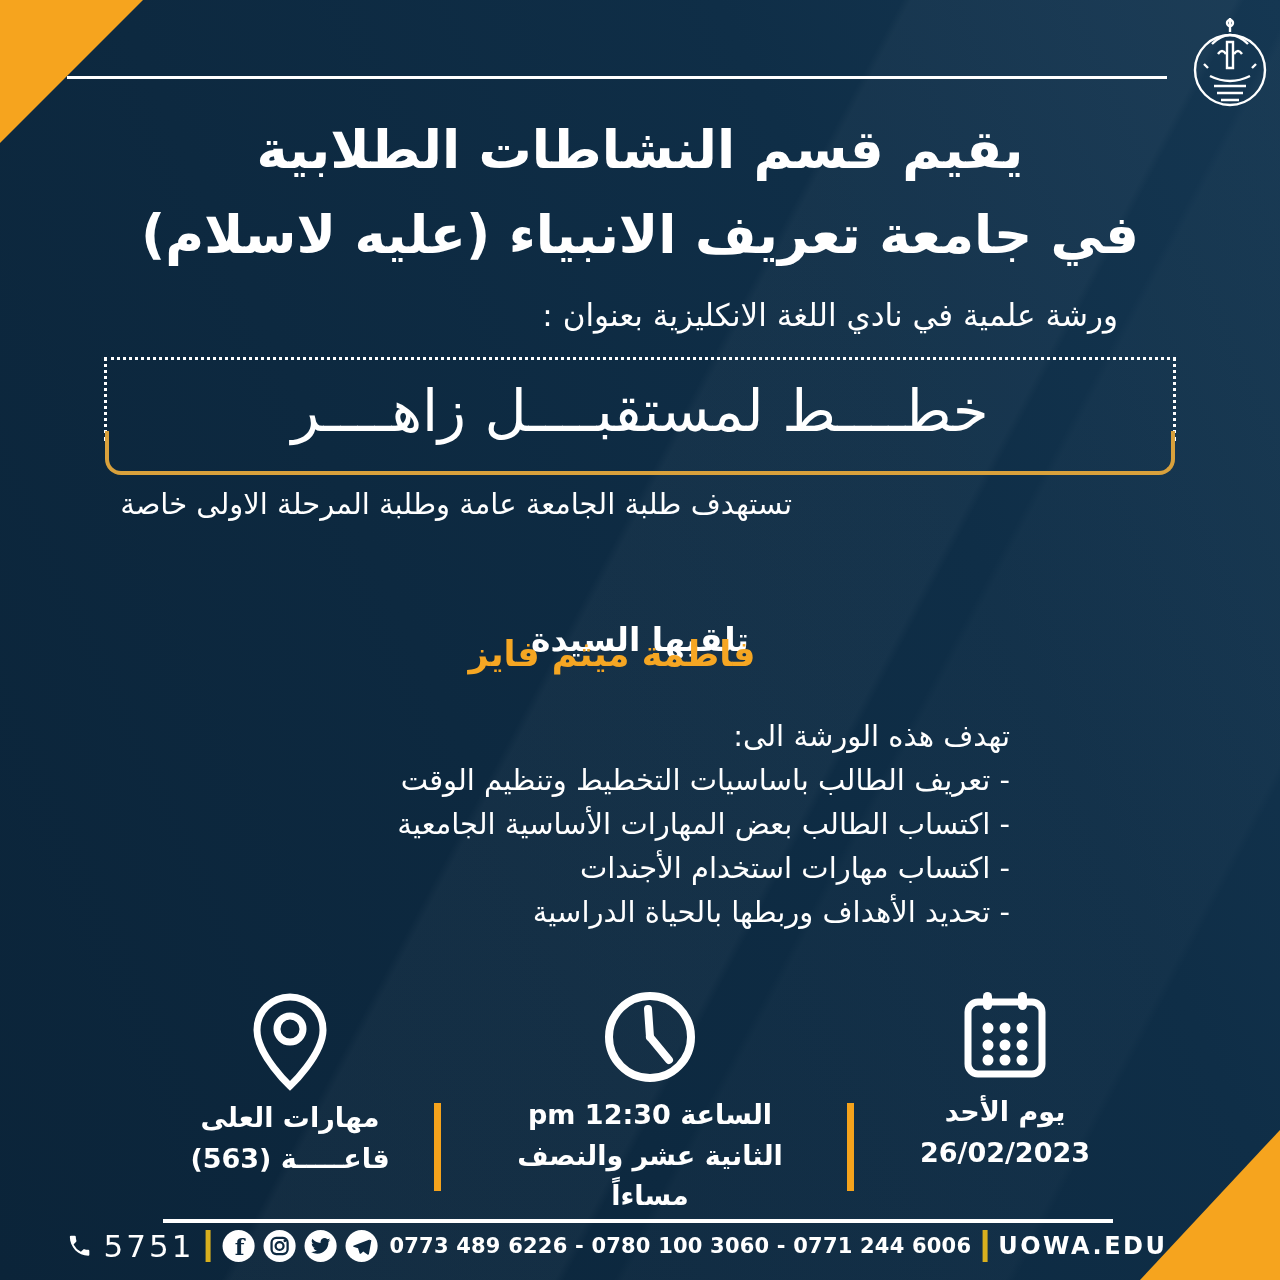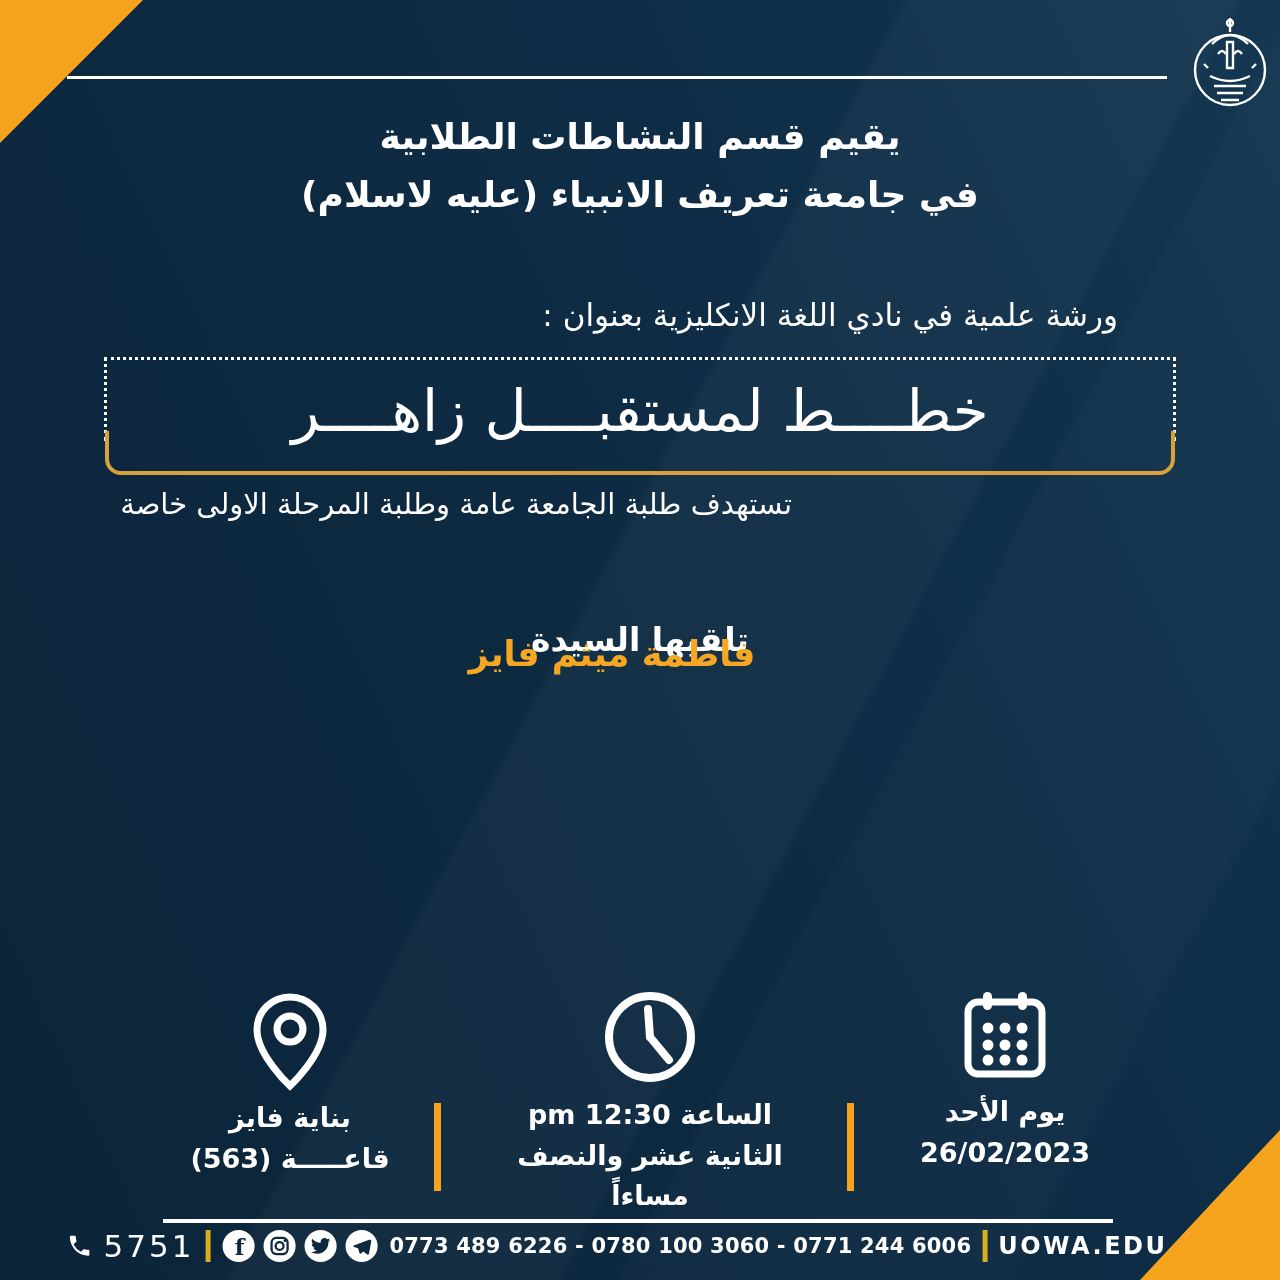--- a/index.html
+++ b/index.html
@@ -11,21 +11,21 @@
       linear-gradient(118deg, rgba(255,255,255,0) 66%, rgba(255,255,255,0.02) 66.5%, rgba(255,255,255,0.02) 86%, rgba(255,255,255,0) 86.5%),
       linear-gradient(245deg, #153752 0%, #0f2e47 30%, #0d2940 62%, #0b2439 100%);
   }
   .corner-tl { position:absolute; top:0; left:0; width:143px; height:143px;
     background:#F6A41E; clip-path:polygon(0 0, 100% 0, 0 100%); }
   .corner-br { position:absolute; bottom:0; right:0; width:140px; height:150px;
     background:#F6A41E; clip-path:polygon(100% 0, 100% 100%, 0 100%); }
   .top-rule { position:absolute; top:76px; left:67px; width:1100px; height:3px; background:#fff; }
   .logo { position:absolute; top:14px; right:8px; width:84px; height:104px; }
   .heading { position:absolute; top:108px; left:0; right:0; text-align:center;
-    direction:rtl; font-weight:bold; font-size:36px; line-height:1.6; }
+    direction:rtl; font-weight:bold; font-size:53px; line-height:1.6; }
   .intro { position:absolute; top:297px; right:162px; direction:rtl;
     font-size:31px; white-space:nowrap; }
   .title-box { position:absolute; top:357px; left:104px; width:1072px; height:118px; }
   .title-dotted { position:absolute; top:0; left:0; right:0; height:84px;
     border:3px dotted #fff; border-bottom:none; }
   .title-gold { position:absolute; top:74px; left:1px; right:1px; bottom:0;
     border:4px solid #D9A13C; border-top:none; border-radius:0 0 16px 16px; }
   .title-text { position:absolute; inset:0; display:flex; align-items:center; justify-content:center;
     direction:rtl; font-weight:normal; font-size:58px; padding-bottom:10px; }
   .audience { position:absolute; top:487px; right:488px; direction:rtl;
@@ -82,29 +82,36 @@
     <div class="title-dotted"></div>
     <div class="title-gold"></div>
     <div class="title-text">خطــــط لمستقبــــل زاهــــر</div>
   </div>
 
   <div class="audience">تستهدف طلبة الجامعة عامة وطلبة المرحلة الاولى خاصة</div>
 
   <div class="presenter-label">تلقيها السيدة</div>
   <div class="presenter-name">فاطمة ميثم فايز</div>
 
+  <div class="objectives">
+    <div>تهدف هذه الورشة الى:</div>
+    <div>- تعريف الطالب باساسيات التخطيط وتنظيم الوقت</div>
+    <div>- اكتساب الطالب بعض المهارات الأساسية الجامعية</div>
+    <div>- اكتساب مهارات استخدام الأجندات</div>
+    <div>- تحديد الأهداف وربطها بالحياة الدراسية</div>
+  </div>
 
   <svg class="info-icon" style="left:252px; top:993px; width:76px; height:98px;" viewBox="0 0 76 98">
     <g fill="none" stroke="#fff" stroke-width="7">
       <path d="M38 4 C19.5 4 5 18.5 5 37 C5 62 38 93 38 93 C38 93 71 62 71 37 C71 18.5 56.5 4 38 4 Z"></path>
       <circle cx="38" cy="36" r="13"></circle>
     </g>
   </svg>
   <div class="info-text" style="top:1098px; left:150px; width:280px;">
-    <div>بناية فايز</div>
+    <div>مهارات العلى</div>
     <div>قاعـــــة (563)</div>
   </div>
 
   <div class="divider" style="left:434px;"></div>
 
   <svg class="info-icon" style="left:600px; top:987px; width:100px; height:100px;" viewBox="0 0 100 100">
     <g fill="none" stroke="#fff" stroke-width="8" stroke-linecap="round">
       <circle cx="50" cy="50" r="41"></circle>
       <path d="M50 50 L48 22"></path>
       <path d="M50 50 L69 73"></path>

